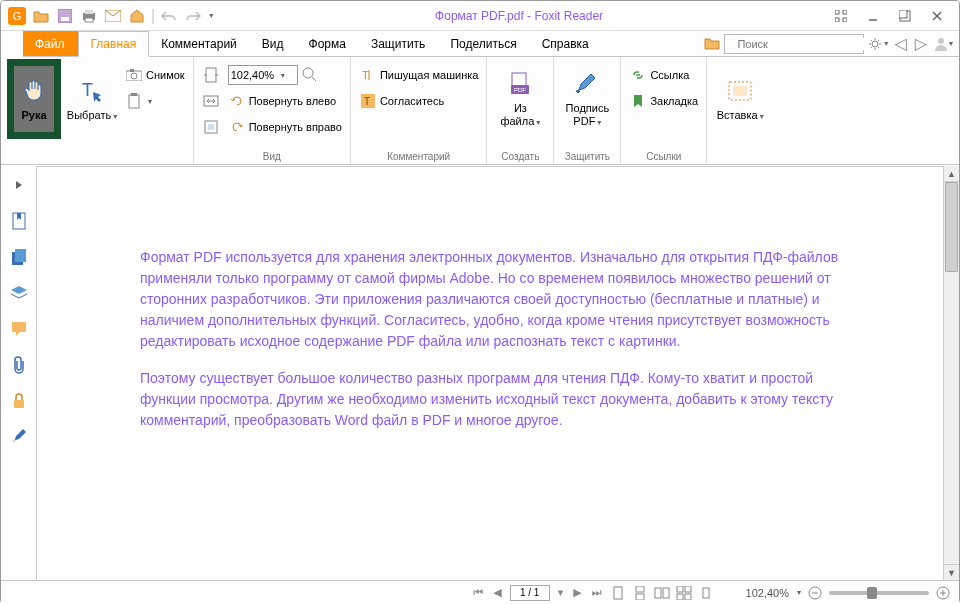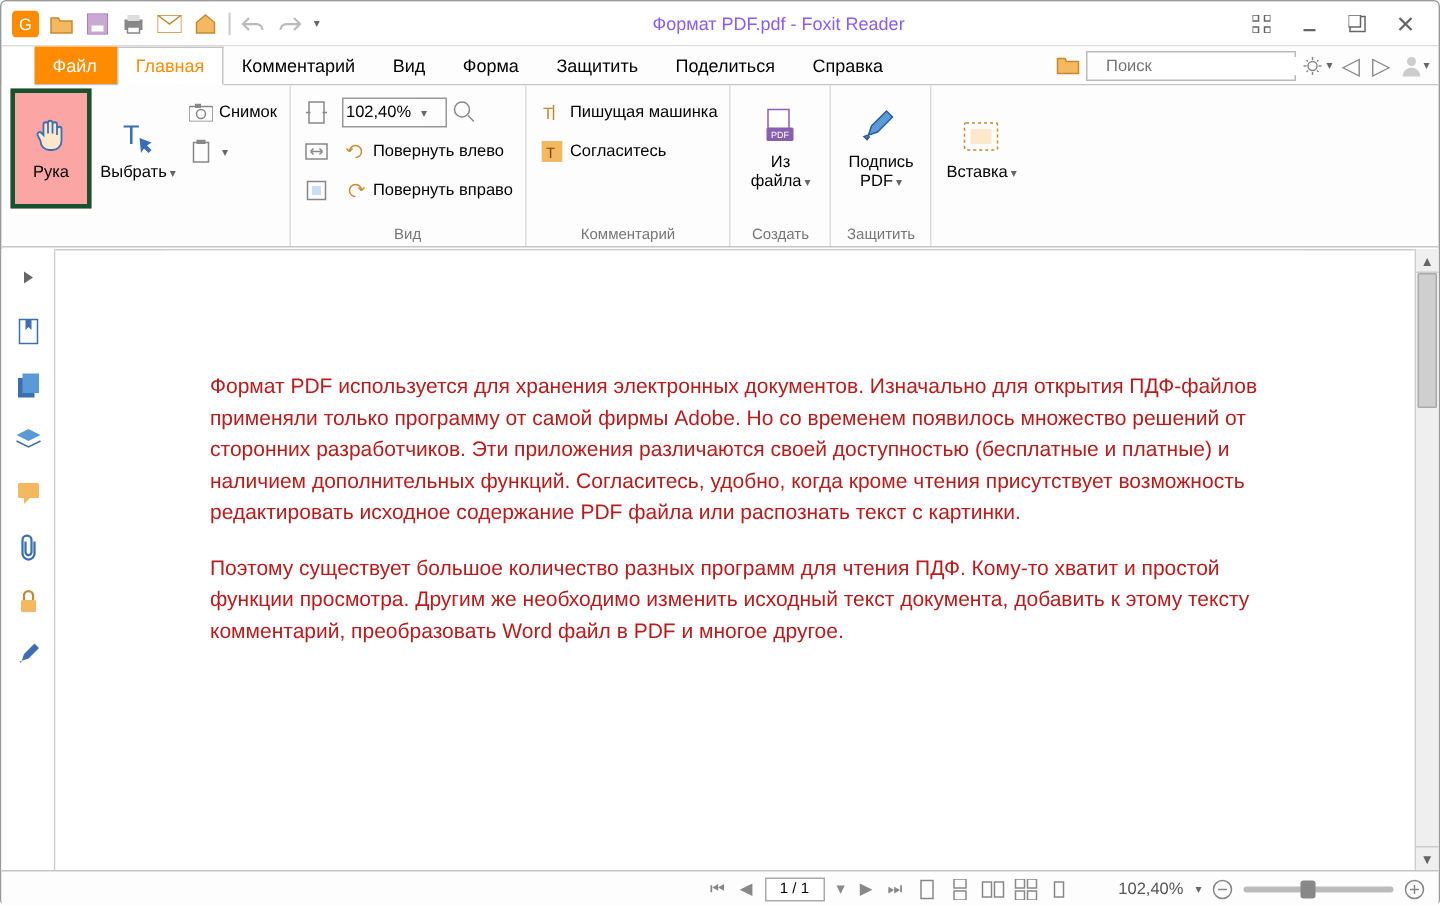--- a/index.html
+++ b/index.html
@@ -16,33 +16,33 @@
 .tab.active { background: #fff; border: 1px solid #c5c5c5; border-bottom: 1px solid #fff; margin-bottom: -1px; color: #ff8c00; }
 .tab-spacer { flex: 1; }
 .search-area { display: flex; align-items: center; gap: 4px; padding: 0 6px; }
 .search-box { width: 140px; height: 20px; border: 1px solid #bbb; font-size: 11px; padding: 0 12px; display: flex; align-items: center; }
 .search-box input { border: none; outline: none; flex: 1; font-size: 11px; }
 .ribbon { height: 108px; background: #fdfdfd; display: flex; border-bottom: 1px solid #c5c5c5; }
 .group { border-right: 1px solid #ddd; display: flex; flex-direction: column; padding: 2px 6px 0; }
 .group-body { flex: 1; display: flex; align-items: flex-start; gap: 4px; }
 .group-label { text-align: center; font-size: 10px; color: #777; padding: 2px 0; }
 .big-btn { display: flex; flex-direction: column; align-items: center; justify-content: center; width: 54px; height: 80px; cursor: pointer; border: 1px solid transparent; font-size: 11px; text-align: center; padding: 2px; }
-.big-btn.active { background: #fca5a5; border: 3px solid #14532d; }
+.big-btn.active { background: #737373; border: 7px solid #14532d; font-weight: bold; }
 .big-btn .ico { width: 28px; height: 28px; margin-bottom: 4px; display: flex; align-items: center; justify-content: center; }
 .big-btn .lbl { line-height: 1.15; }
 .small-row { display: flex; align-items: center; gap: 3px; font-size: 11px; height: 24px; cursor: pointer; padding: 0 2px; white-space: nowrap; }
 .small-ico { width: 18px; height: 18px; display: flex; align-items: center; justify-content: center; }
 .col { display: flex; flex-direction: column; gap: 2px; padding-top: 4px; }
 .zoom-box { width: 70px; height: 20px; border: 1px solid #999; font-size: 11px; display: flex; align-items: center; padding: 0 2px; }
 .zoom-box input { border: none; width: 48px; font-size: 11px; outline: none; }
 .doc-area { position: absolute; top: 166px; bottom: 24px; left: 1px; right: 1px; display: flex; background: #f3f3f3; }
 .side-panel { width: 36px; background: #fff; border-right: 1px solid #ccc; display: flex; flex-direction: column; align-items: center; gap: 14px; padding-top: 8px; }
 .side-ico { width: 22px; height: 22px; cursor: pointer; display: flex; align-items: center; justify-content: center; }
 .page-wrap { flex: 1; overflow: hidden; background: #fff; position: relative; border-top: 1px solid #ccc; }
-.page { margin: 0 auto; background: #fff; width: 760px; padding: 80px 30px 30px; font-family: "Times New Roman", serif; font-size: 14px; line-height: 1.5; color: #b91c1c; }
+.page { margin: 0 auto; background: #fff; width: 760px; padding: 80px 30px 30px; font-family: "Times New Roman", serif; font-size: 14px; line-height: 1.5; color: #8b5cf6; }
 .page p { margin-bottom: 16px; }
 .vscroll { width: 16px; background: #efefef; border-left: 1px solid #ccc; display: flex; flex-direction: column; }
 .vscroll .arr { height: 16px; display:flex; align-items:center; justify-content:center; cursor:pointer; color:#666; font-size:9px; border-bottom:1px solid #ccc; }
 .vscroll .arr.bot { border-top:1px solid #ccc; border-bottom:none; }
 .vscroll .trk { flex:1; position:relative; }
 .vscroll .thb { position:absolute; top:0; left:1px; right:1px; height:90px; background:#cfcfcf; border:1px solid #aaa; border-radius:1px; }
 .statusbar { position: absolute; bottom: 0; left: 1px; right: 1px; height: 24px; background: #fdfdfd; border-top: 1px solid #c5c5c5; display: flex; align-items: center; font-size: 11px; color: #555; padding: 0 8px; gap: 6px; }
 .sb-spacer { flex: 1; }
 .page-input { width: 40px; height: 16px; border: 1px solid #aaa; font-size: 10px; text-align: center; }
 .nav-arr { cursor: pointer; color: #888; padding: 0 2px; }
@@ -335,20 +335,43 @@
               <path d="M4 22l3-9 10-10 4 4-10 10-9 3z" fill="#5a9bd5" stroke="#2e5a9e"></path>
               <path d="M4 22l2-2" stroke="#2e5a9e"></path>
             </svg>
           </div>
         <div class="lbl"><span>Подпись PDF</span><span class="dd">▾</span></div>
       </div>
     </div>
     <div class="group-label">Защитить</div>
   </div>
 
+  <div class="group">
+    <div class="group-body">
+      <div class="col">
+        <div class="small-row">
+            <div class="small-ico">
+              <svg width="16" height="14">
+                <path d="M4 7a3 3 0 013-3h2M12 7a3 3 0 01-3 3H7M6 7h4" fill="none" stroke="#4a9e4a" stroke-width="1.5"></path>
+              </svg>
+            </div>
+            <span>Ссылка</span>
+          </div>
+        <div class="small-row">
+            <div class="small-ico">
+              <svg width="12" height="14">
+                <path d="M2 1h8v12l-4-3-4 3z" fill="#4a9e4a"></path>
+              </svg>
+            </div>
+            <span>Закладка</span>
+          </div>
+      </div>
+    </div>
+    <div class="group-label">Ссылки</div>
+  </div>
 
   <div class="group" style="border-right:none">
     <div class="group-body">
       <div class="big-btn">
         <div class="ico">
             <svg width="26" height="22">
               <rect x="2" y="2" width="22" height="18" rx="1" fill="none" stroke="#c68a2e" stroke-dasharray="2 2"></rect>
               <rect x="6" y="6" width="14" height="10" fill="#fde8cc"></rect>
             </svg>
           </div>

